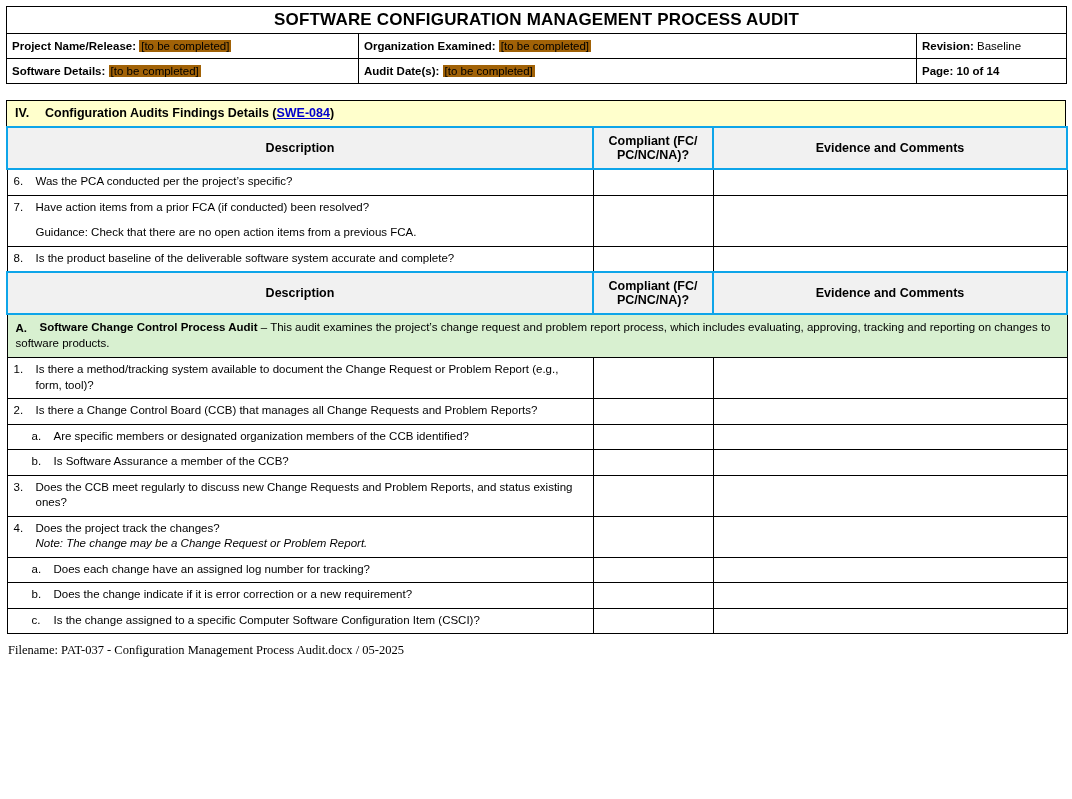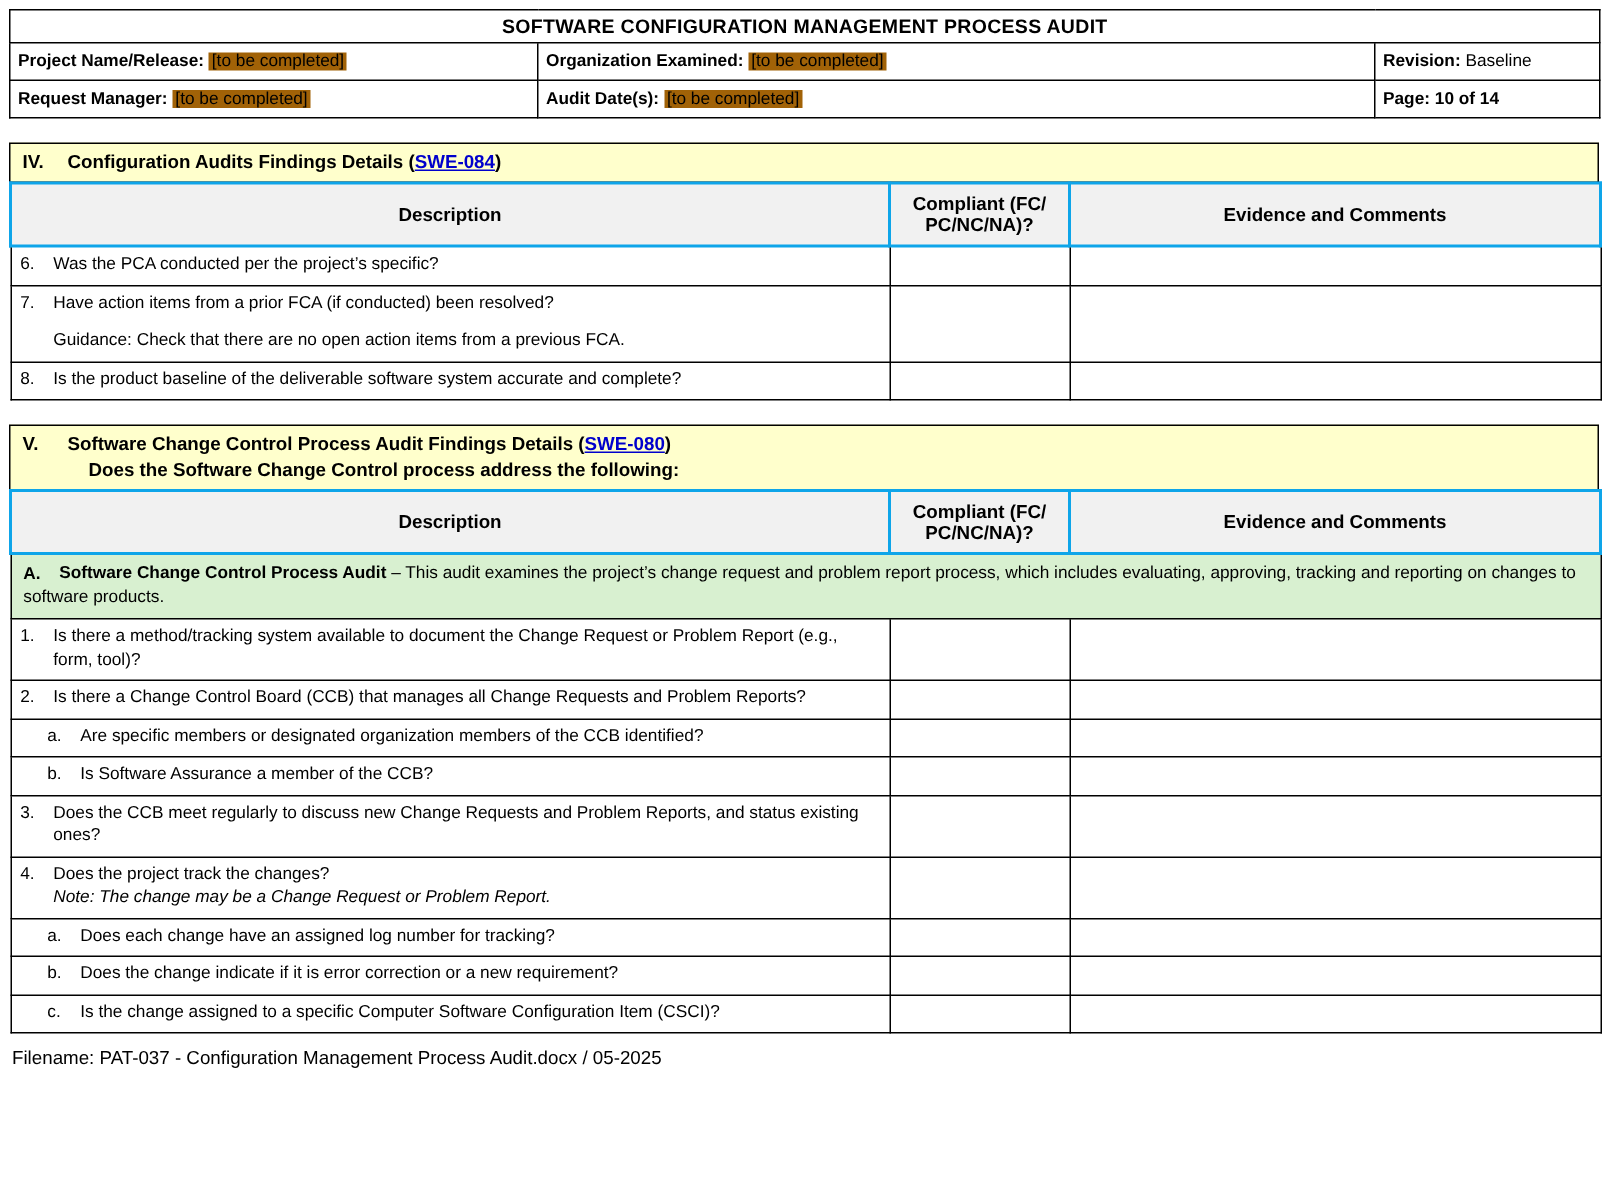--- a/index.html
+++ b/index.html
@@ -31,21 +31,21 @@
   table.hdr td {
     border: 1px solid #000000;
     padding: 3px 5px;
     vertical-align: middle;
     background: #ffffff;
   }
   td.title-cell {
     background: #ffffcc;
     text-align: center;
     font-weight: bold;
-    font-size: 13px;
+    font-size: 17px;
     letter-spacing: 0.2px;
     padding: 6px 4px 7px 4px;
   }
   .lbl {
     font-weight: bold;
   }
   .fill {
     background: #a16207;
     font-weight: normal;
     padding: 0 2px;
@@ -143,21 +143,21 @@
     top: 0;
     font-weight: bold;
   }
   .green-title {
     font-weight: bold;
   }
 
   
   .footer {
     margin-top: 9px;
-    font-family: Liberation Sans, sans-serif;
+    font-family: Liberation Serif, serif;
     font-size: 12.5px;
     padding-left: 2px;
   }
 </style>
 </head>
 <body>
 
 <div class="page">
 
   <table class="hdr">
@@ -179,21 +179,21 @@
           <span class="lbl">Organization Examined:</span>
           <span class="fill">[to be completed]</span>
         </td>
         <td>
           <span class="lbl">Revision:</span>
           <span>Baseline</span>
         </td>
       </tr>
       <tr class="hdr-row">
         <td>
-          <span class="lbl">Request Manager:</span>
+          <span class="lbl">Software Details:</span>
           <span class="fill">[to be completed]</span>
         </td>
         <td>
           <span class="lbl">Audit Date(s):</span>
           <span class="fill">[to be completed]</span>
         </td>
         <td>
           <span class="lbl">Page:</span>
           <span class="lbl">10 of 14</span>
         </td>
@@ -248,26 +248,20 @@
             <span class="qnum">8.</span>
             <span>Is the product baseline of the deliverable software system accurate and complete?</span>
           </span>
         </td>
         <td class="blank"></td>
         <td class="blank"></td>
       </tr>
     </tbody>
   </table>
 
-  <div class="section-band">
-    <div class="line1">
-      <span class="num">V.</span><span>Software Change Control Process Audit Findings Details (</span><a class="swe" href="#">SWE-080</a><span>)</span>
-    </div>
-    <div class="sub">Does the Software Change Control process address the following:</div>
-  </div>
 
   <table class="find">
     <colgroup>
       <col style="width:586px">
       <col style="width:120px">
       <col style="width:354px">
     </colgroup>
     <thead>
       <tr>
         <th>Description</th>

